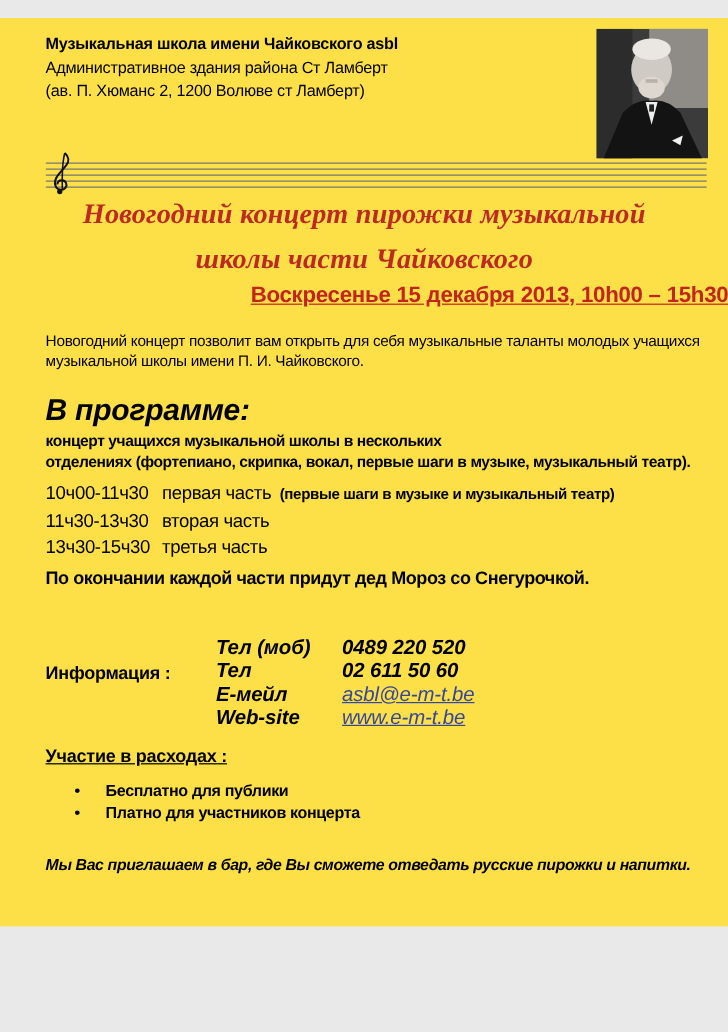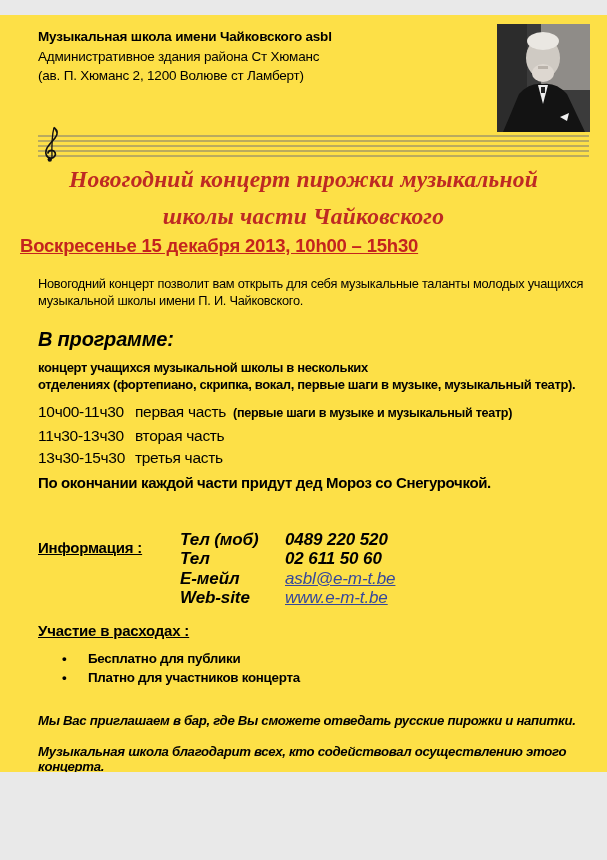--- a/index.html
+++ b/index.html
@@ -17,41 +17,41 @@
   .photo { position:absolute; left:497px; top:9px; width:93px; height:108px; }
   
   .staff { position:absolute; left:38px; top:110px; width:551px; height:38px; }
   
   .title {
     position:absolute; left:0; right:0; top:146px; text-align:center;
     font-family:"Liberation Serif", serif; font-weight:bold; font-style:italic;
     font-size:23.5px; line-height:37px; color:#BE2A23; letter-spacing:0.2px;
   }
   .date {
-    position:absolute; left:0; right:0; top:220px; text-align:left;
+    position:absolute; left:0; right:0; top:220px; text-align:right;
     font-weight:bold; font-size:18.5px; color:#C4241E;
     text-decoration:underline; letter-spacing:-0.2px;padding-left:20px;
   }
   
   .intro { position:absolute; left:38px; top:261px; width:552px;
     font-size:12.8px; line-height:16.5px; letter-spacing:-0.25px; }
   
-  .prog-head { position:absolute; left:38px; top:313px; font-size:20px;
+  .prog-head { position:absolute; left:38px; top:313px; font-size:25px;
     font-weight:bold; font-style:italic; letter-spacing:-0.2px; }
   .prog-desc { position:absolute; left:38px; top:344px; width:560px;
     font-size:13px; font-weight:bold; line-height:17px; letter-spacing:-0.35px; }
   .schedule { position:absolute; left:38px; top:386px; font-size:15.5px; line-height:22.5px; letter-spacing:-0.3px; }
   .srow { display:flex; align-items:baseline; }
   .stime { width:97px; }
   .snote { font-size:12.6px; font-weight:bold; margin-left:7px; letter-spacing:-0.3px;text-align:right; }
   .afternote { position:absolute; left:38px; top:459px; font-size:15px;
     font-weight:bold; letter-spacing:-0.35px; }
   
-  .info-head { position:absolute; left:38px; top:524px; font-size:15px;
-    font-weight:bold; text-decoration:underline; letter-spacing:-0.2px; }
+  .info-head { position:absolute; left:38px; top:538px; font-size:15px;
+    font-weight:bold; letter-spacing:-0.2px; }
   .contacts { position:absolute; left:180px; top:515px; font-size:17px;
     line-height:19.4px; font-weight:bold; font-style:italic; letter-spacing:-0.1px; }
   .crow { display:flex; }
   .clabel { width:105px; }
   .link { color:#35479C; font-weight:normal; text-decoration:underline; cursor:pointer; }
   
   .exp-head { position:absolute; left:38px; top:607px; font-size:15px;
     font-weight:bold; text-decoration:underline; letter-spacing:-0.2px; }
   .bullets { position:absolute; left:62px; top:635px; font-size:13.4px;
     font-weight:bold; line-height:18.5px; letter-spacing:-0.3px; }
@@ -64,21 +64,21 @@
   .c2 { top:729px; }
   .bottom-strip { position:absolute; left:0; top:856px; width:607px; height:4px; background:#1c1c1c; }
 </style>
 </head>
 <body>
 
 <div class="page">
 
   <div class="header">
     <div class="l1">Музыкальная школа имени Чайковского asbl</div>
-    <div class="l2">Административное здания района Ст Хюманс</div>
+    <div class="l2">Административное здания района Ст Ламберт</div>
     <div class="l3">(ав. П. Хюманс 2, 1200 Волюве ст Ламберт)</div>
   </div>
 
   <svg class="photo" viewBox="0 0 93 108" xmlns="http://www.w3.org/2000/svg">
     <rect x="0" y="0" width="93" height="108" fill="#3b3b3b"></rect>
     <rect x="44" y="0" width="49" height="66" fill="#8f8c88"></rect>
     <rect x="0" y="0" width="30" height="108" fill="#2c2c2c"></rect>
     <ellipse cx="46" cy="34" rx="17" ry="20" fill="#cfcac3"></ellipse>
     <ellipse cx="46" cy="17" rx="16" ry="9" fill="#eae7e2"></ellipse>
     <ellipse cx="46" cy="49" rx="11" ry="9" fill="#ddd7d0"></ellipse>
@@ -165,16 +165,15 @@
       <span class="bdot">•</span>
       <span>Бесплатно для публики</span>
     </div>
     <div class="brow">
       <span class="bdot">•</span>
       <span>Платно для участников концерта</span>
     </div>
   </div>
 
   <div class="closing c1">Мы Вас приглашаем в бар, где Вы сможете  отведать русские пирожки и напитки.</div>
-  <div class="closing c2">Музыкальная школа благодарит всех, кто содействовал осуществлению этого концерта.</div>
 
   <div class="bottom-strip"></div>
 </div>
 
 </body></html>

